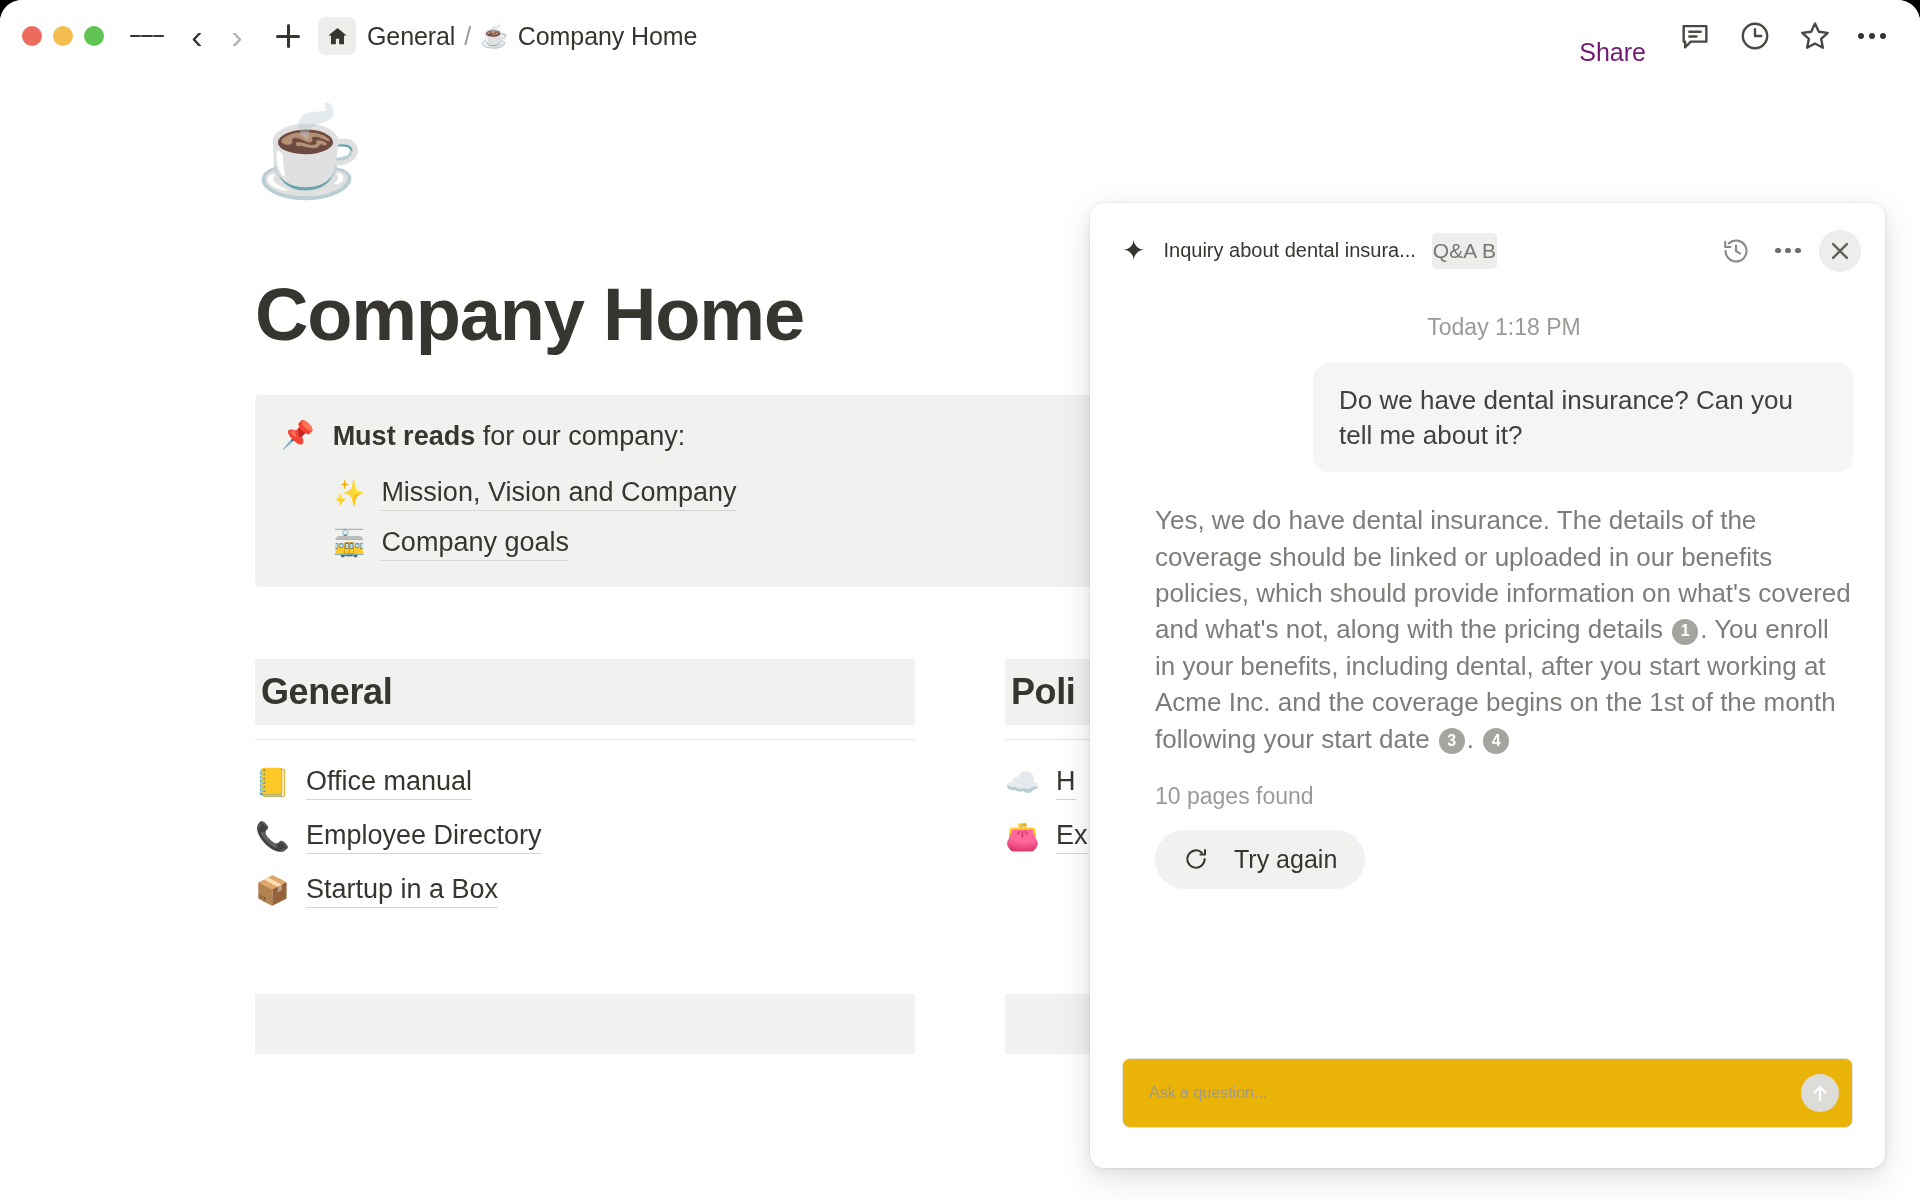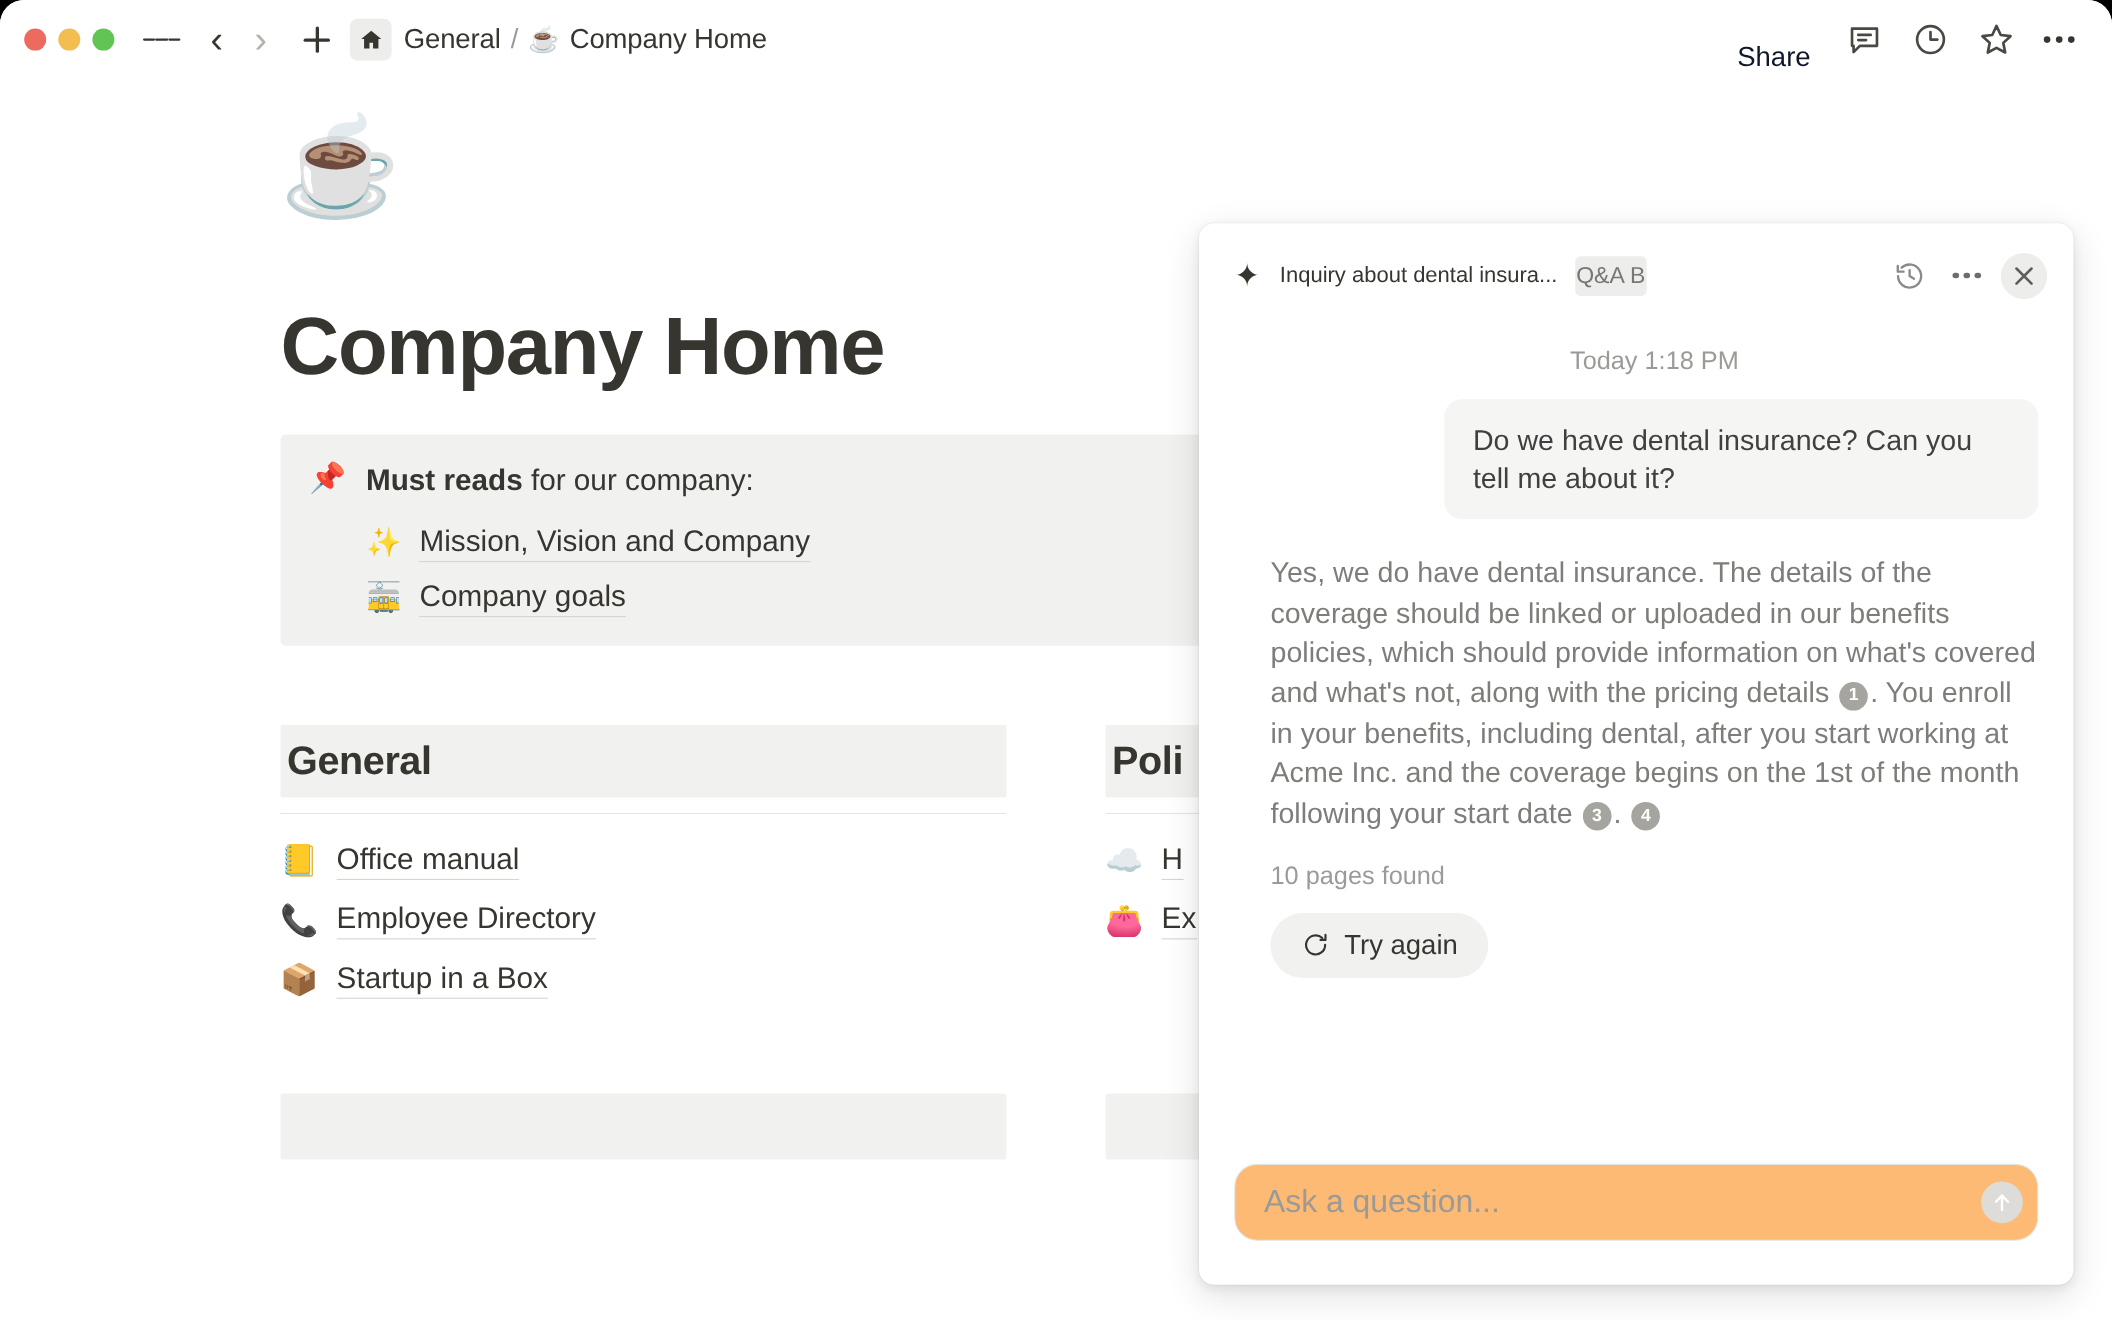--- a/index.html
+++ b/index.html
@@ -74,21 +74,21 @@
   }
   .crumb-text { letter-spacing: -0.1px; }
   .crumb-sep { margin: 0 9px; color: #9b9a97; }
   .crumb-emoji { font-size: 23px; margin-right: 9px; }
 
   .topbar-right {
     margin-left: auto;
     display: flex; align-items: center; gap: 26px;
   }
   .share-btn {
-    font-size: 25px; color: #0f172a;
+    font-size: 25px; color: #701a75;
     background: none; border: none; cursor: pointer;
     font-family: inherit;
     padding: 4px 6px;
     margin-top: 32px;
   }
   .ticon { width: 34px; height: 34px; color: #4a4843; cursor: pointer; }
   .ticon svg { width: 100%; height: 100%; display: block; }
   .dots-h { display: flex; align-items: center; gap: 5px; height: 34px; }
   .dots-h i { width: 6px; height: 6px; border-radius: 50%; background: #37352f; display: block; }
 
@@ -232,44 +232,44 @@
     vertical-align: 2px;
     margin: 0 2px;
     cursor: pointer;
   }
   .pages-found {
     margin-top: 26px;
     font-size: 23px; color: #9b9a97;
   }
   .try-again {
     margin-top: 20px;
-    display: inline-flex; align-items: center; gap: 13px;
+    display: inline-flex; align-items: center; gap: 25px;
     background: #f1f1ef;
     border: none; border-radius: 999px;
     padding: 15px 28px;
     font-size: 25px; color: #37352f;
     font-family: inherit;
     cursor: pointer;
   }
   .try-again svg { width: 26px; height: 26px; display: block; }
 
   .ai-input-wrap {
     position: absolute;
     left: 32px; right: 32px; bottom: 40px;
   }
   .ai-input {
     width: 100%;
     height: 70px;
     border: 1.4px solid #e5e4e1;
-    border-radius: 21px;
+    border-radius: 8px;
     padding: 0 66px 0 26px;
-    font-size: 29px; color: #37352f;
+    font-size: 16px; color: #37352f;
     font-family: inherit;
     outline: none;
-    background: #fdba74;
+    background: #eab308;
   }
   .ai-input::placeholder { color: #9b9a97; }
   .send-btn {
     position: absolute;
     right: 14px; top: 50%; transform: translateY(-50%);
     width: 38px; height: 38px; border-radius: 50%;
     background: #dddcd9; border: none;
     display: flex; align-items: center; justify-content: center;
     cursor: pointer;
   }

